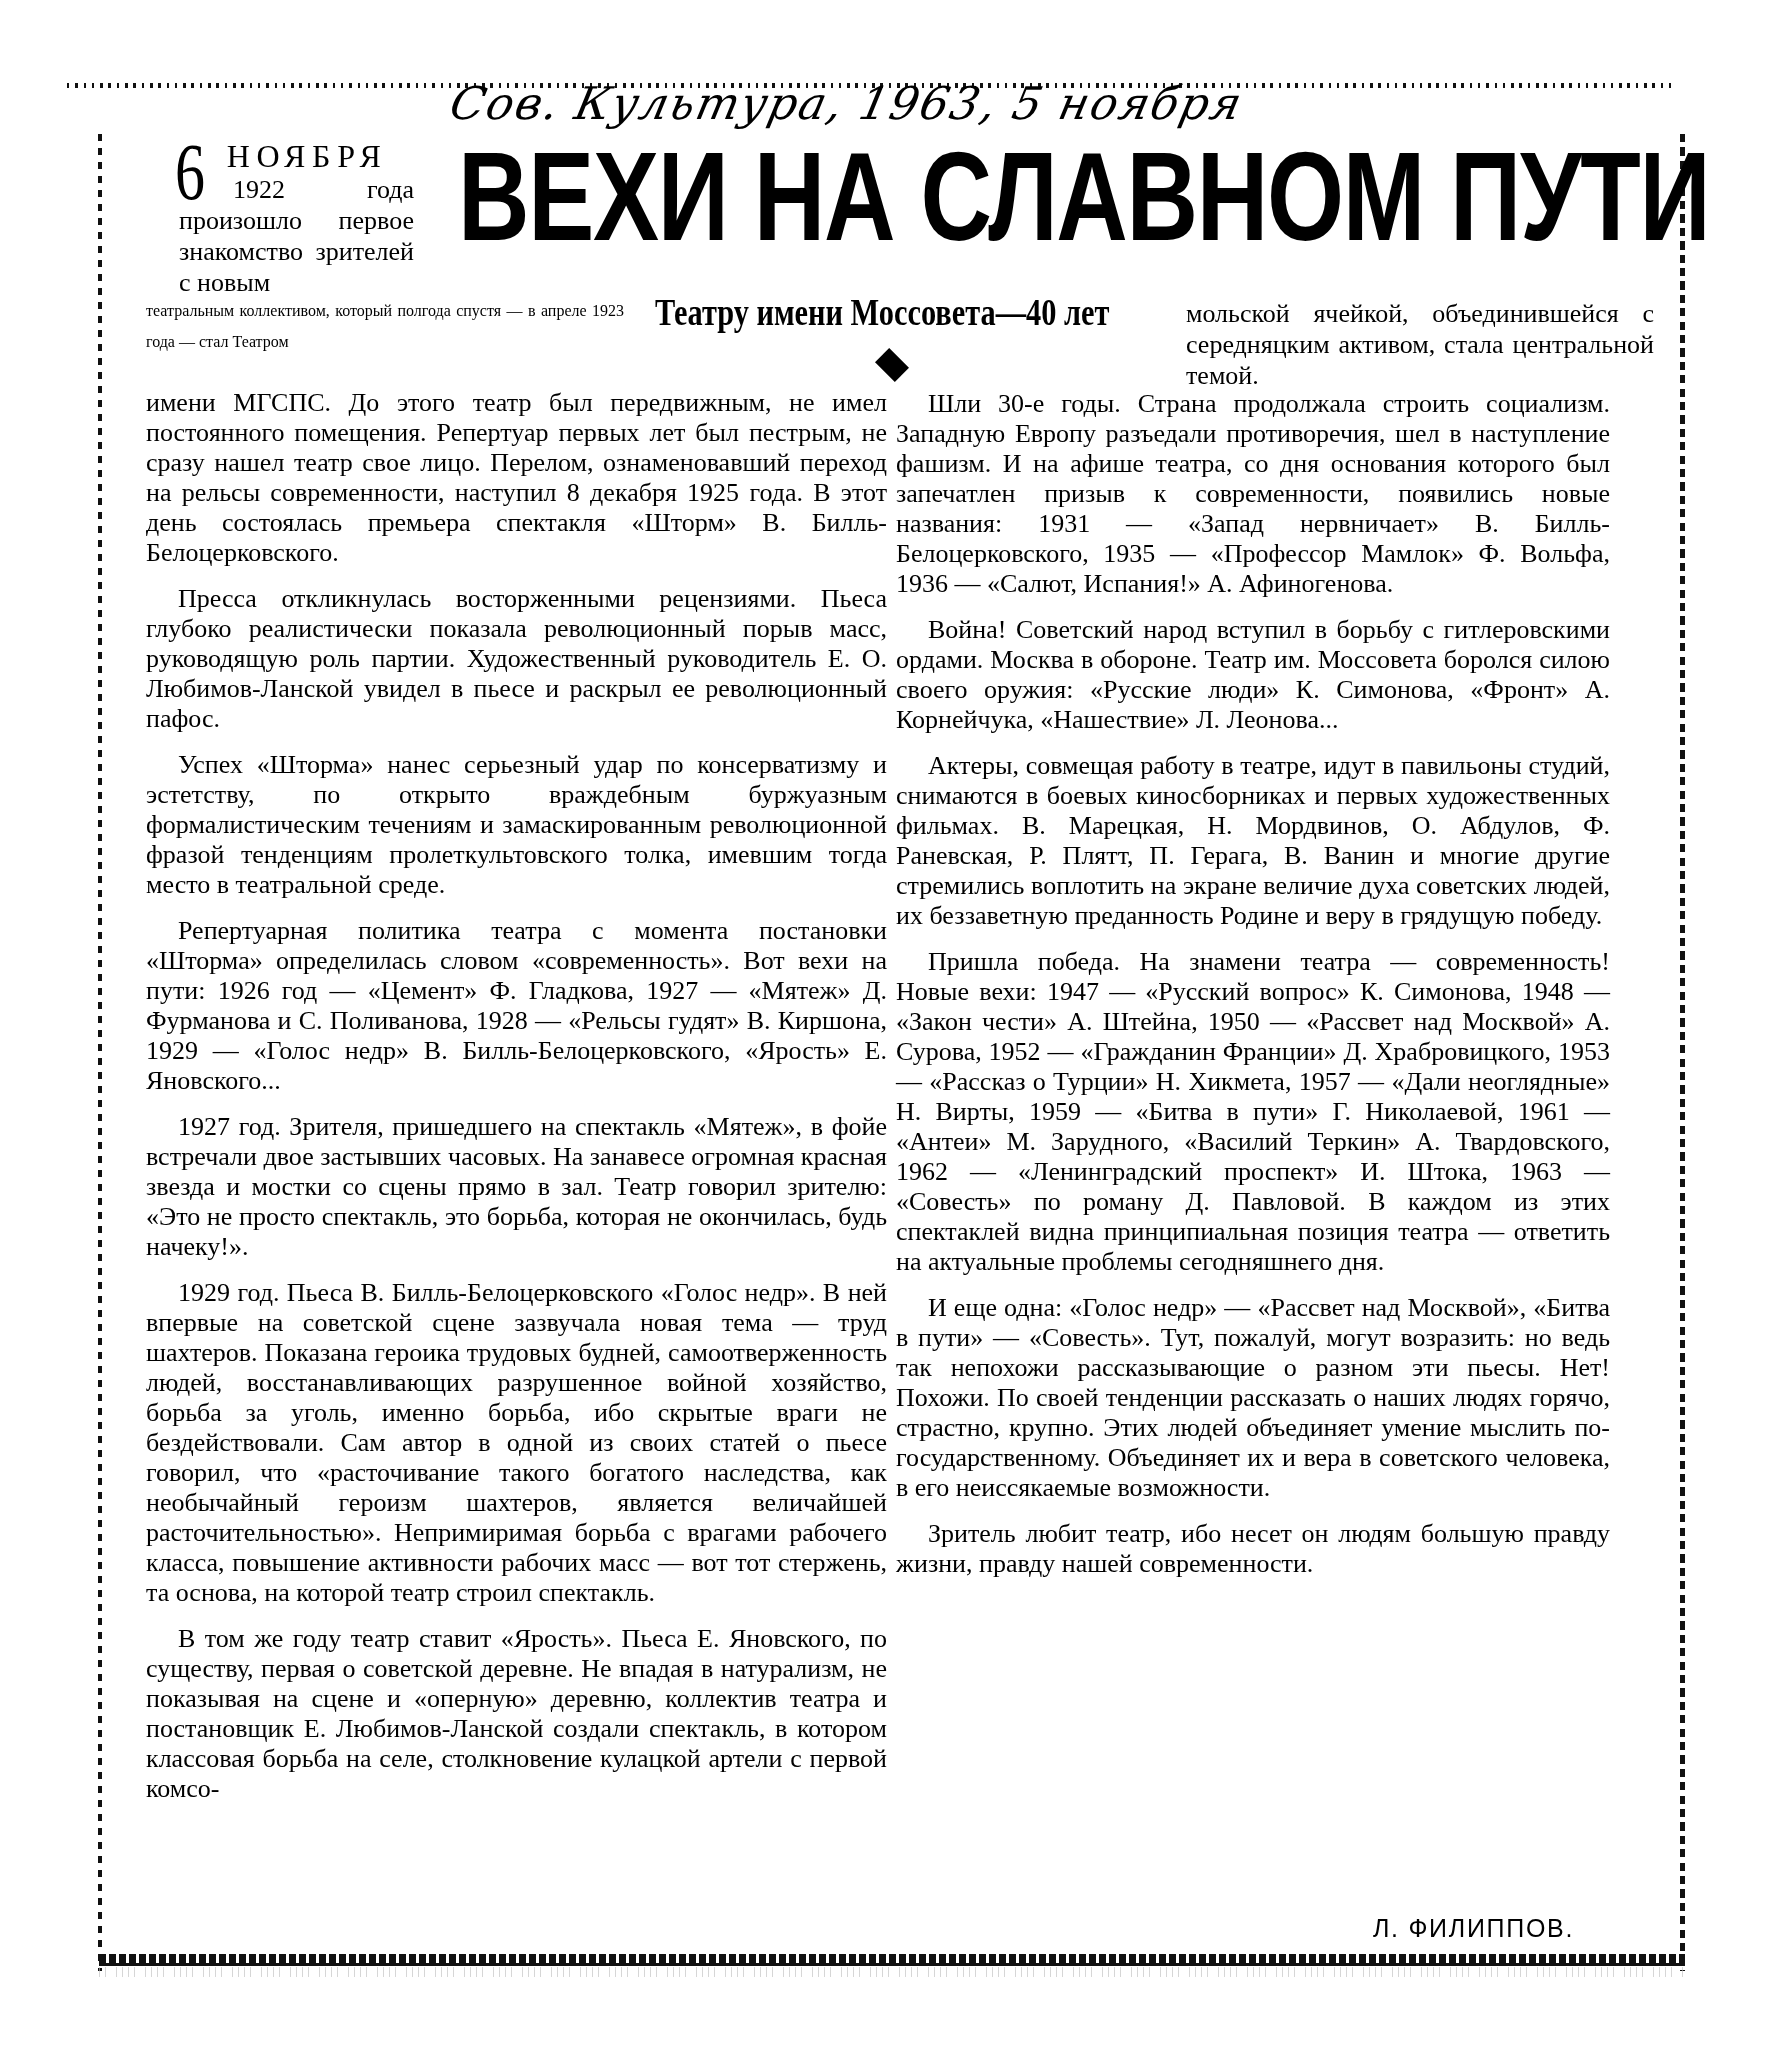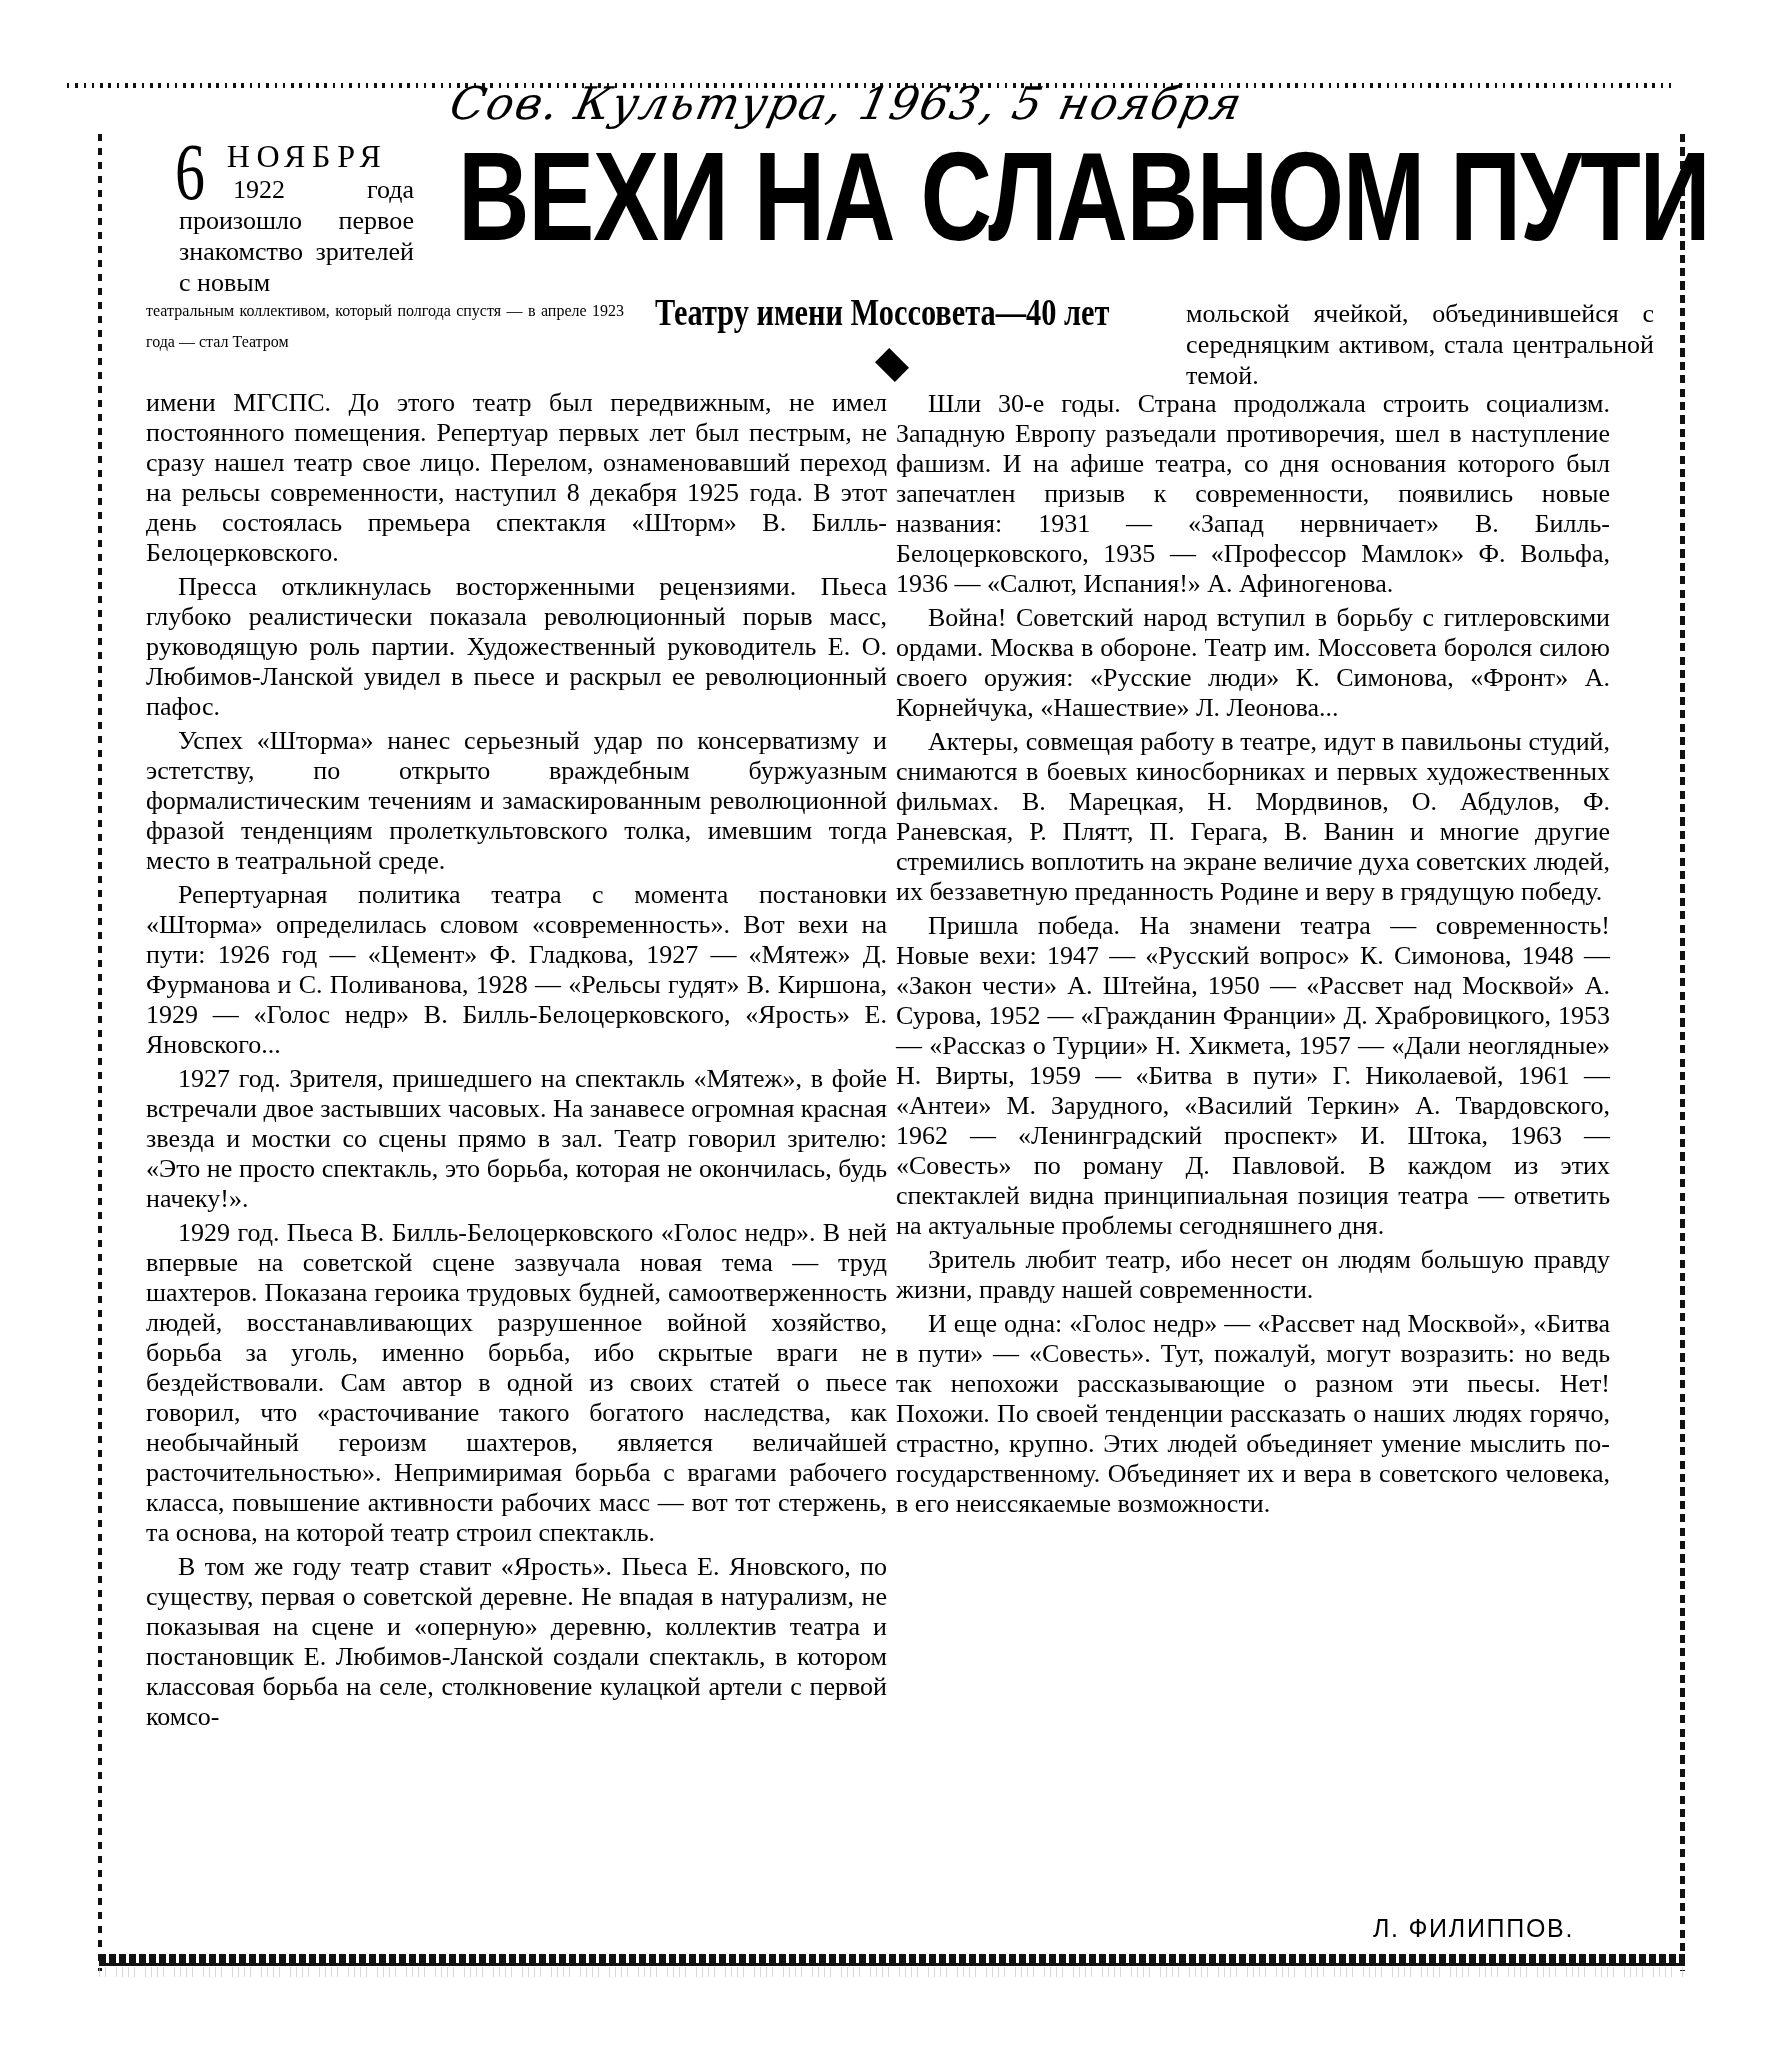--- a/index.html
+++ b/index.html
@@ -29,21 +29,21 @@
   .dropcap { float:left; font-size:80px; line-height:65px; margin-right:11.7px; margin-top:1.7px; transform:scaleX(.75); transform-origin:left; }
   .month { font-size:32px; letter-spacing:6.7px; line-height:37px; }
 
   .subtitle { position:absolute; left:655px; top:291px; font-size:37px; font-weight:bold; white-space:nowrap;
     transform:scaleX(0.82); transform-origin:left top; }
   .diamond { position:absolute; left:882px; top:355px; width:20px; height:20px; background:#000; transform:rotate(45deg) scaleX(1.4); }
 
   .text { font-size:26px; line-height:30px; text-align:justify; }
   .text p { margin:0; text-indent:32px; }
   .text p.noindent { text-indent:0; }
-  .text p + p { margin-top:4px; }
+  .text p + p { margin-top:16px; }
 
   .intro { position:absolute; left:146px; top:171px; width:260px; font-size:26px; line-height:31px; text-align:justify; }
   .intro-wide { position:absolute; left:146px; top:295px; width:478px; font-size:16px; line-height:31px; text-align:justify; }
 
   .col-left { position:absolute; left:146px; top:388px; width:741px; }
   .col-right-top { position:absolute; left:1186px; top:298px; width:468px; font-size:26px; line-height:31px; text-align:justify; }
   .col-right { position:absolute; left:896px; top:389px; width:714px; }
 
   .signature { position:absolute; left:1373px; top:1914px; font-family:"Liberation Sans", sans-serif; font-weight:normal; font-size:25px; letter-spacing:1.7px; }
 </style>
@@ -82,18 +82,18 @@
   <p>1927 год. Зрителя, пришедшего на спектакль «Мятеж», в фойе встречали двое застывших часовых. На занавесе огромная красная звезда и мостки со сцены прямо в зал. Театр говорил зрителю: «Это не просто спектакль, это борьба, которая не окончилась, будь начеку!».</p>
   <p>1929 год. Пьеса В. Билль-Белоцерковского «Голос недр». В ней впервые на советской сцене зазвучала новая тема — труд шахтеров. Показана героика трудовых будней, самоотверженность людей, восстанавливающих разрушенное войной хозяйство, борьба за уголь, именно борьба, ибо скрытые враги не бездействовали. Сам автор в одной из своих статей о пьесе говорил, что «расточивание такого богатого наследства, как необычайный героизм шахтеров, является величайшей расточительностью». Непримиримая борьба с врагами рабочего класса, повышение активности рабочих масс — вот тот стержень, та основа, на которой театр строил спектакль.</p>
   <p>В том же году театр ставит «Ярость». Пьеса Е. Яновского, по существу, первая о советской деревне. Не впадая в натурализм, не показывая на сцене и «оперную» деревню, коллектив театра и постановщик Е. Любимов-Ланской создали спектакль, в котором классовая борьба на селе, столкновение кулацкой артели с первой комсо-</p>
 </div>
 
 <div class="col-right text">
   <p>Шли 30-е годы. Страна продолжала строить социализм. Западную Европу разъедали противоречия, шел в наступление фашизм. И на афише театра, со дня основания которого был запечатлен призыв к современности, появились новые названия: 1931 — «Запад нервничает» В. Билль-Белоцерковского, 1935 — «Профессор Мамлок» Ф. Вольфа, 1936 — «Салют, Испания!» А. Афиногенова.</p>
   <p>Война! Советский народ вступил в борьбу с гитлеровскими ордами. Москва в обороне. Театр им. Моссовета боролся силою своего оружия: «Русские люди» К. Симонова, «Фронт» А. Корнейчука, «Нашествие» Л. Леонова...</p>
   <p>Актеры, совмещая работу в театре, идут в павильоны студий, снимаются в боевых киносборниках и первых художественных фильмах. В. Марецкая, Н. Мордвинов, О. Абдулов, Ф. Раневская, Р. Плятт, П. Герага, В. Ванин и многие другие стремились воплотить на экране величие духа советских людей, их беззаветную преданность Родине и веру в грядущую победу.</p>
   <p>Пришла победа. На знамени театра — современность! Новые вехи: 1947 — «Русский вопрос» К. Симонова, 1948 — «Закон чести» А. Штейна, 1950 — «Рассвет над Москвой» А. Сурова, 1952 — «Гражданин Франции» Д. Храбровицкого, 1953 — «Рассказ о Турции» Н. Хикмета, 1957 — «Дали неоглядные» Н. Вирты, 1959 — «Битва в пути» Г. Николаевой, 1961 — «Антеи» М. Зарудного, «Василий Теркин» А. Твардовского, 1962 — «Ленинградский проспект» И. Штока, 1963 — «Совесть» по роману Д. Павловой. В каждом из этих спектаклей видна принципиальная позиция театра — ответить на актуальные проблемы сегодняшнего дня.</p>
+  <p>И еще одна: «Голос недр» — «Рассвет над Москвой», «Битва в пути» — «Совесть». Тут, пожалуй, могут возразить: но ведь так непохожи рассказывающие о разном эти пьесы. Нет! Похожи. По своей тенденции рассказать о наших людях горячо, страстно, крупно. Этих людей объединяет умение мыслить по-государственному. Объединяет их и вера в советского человека, в его неиссякаемые возможности.</p>
   <p>Зритель любит театр, ибо несет он людям большую правду жизни, правду нашей современности.</p>
-  <p>И еще одна: «Голос недр» — «Рассвет над Москвой», «Битва в пути» — «Совесть». Тут, пожалуй, могут возразить: но ведь так непохожи рассказывающие о разном эти пьесы. Нет! Похожи. По своей тенденции рассказать о наших людях горячо, страстно, крупно. Этих людей объединяет умение мыслить по-государственному. Объединяет их и вера в советского человека, в его неиссякаемые возможности.</p>
 </div>
 
 <div class="signature">Л. ФИЛИППОВ.</div>
 
 
 </body></html>

